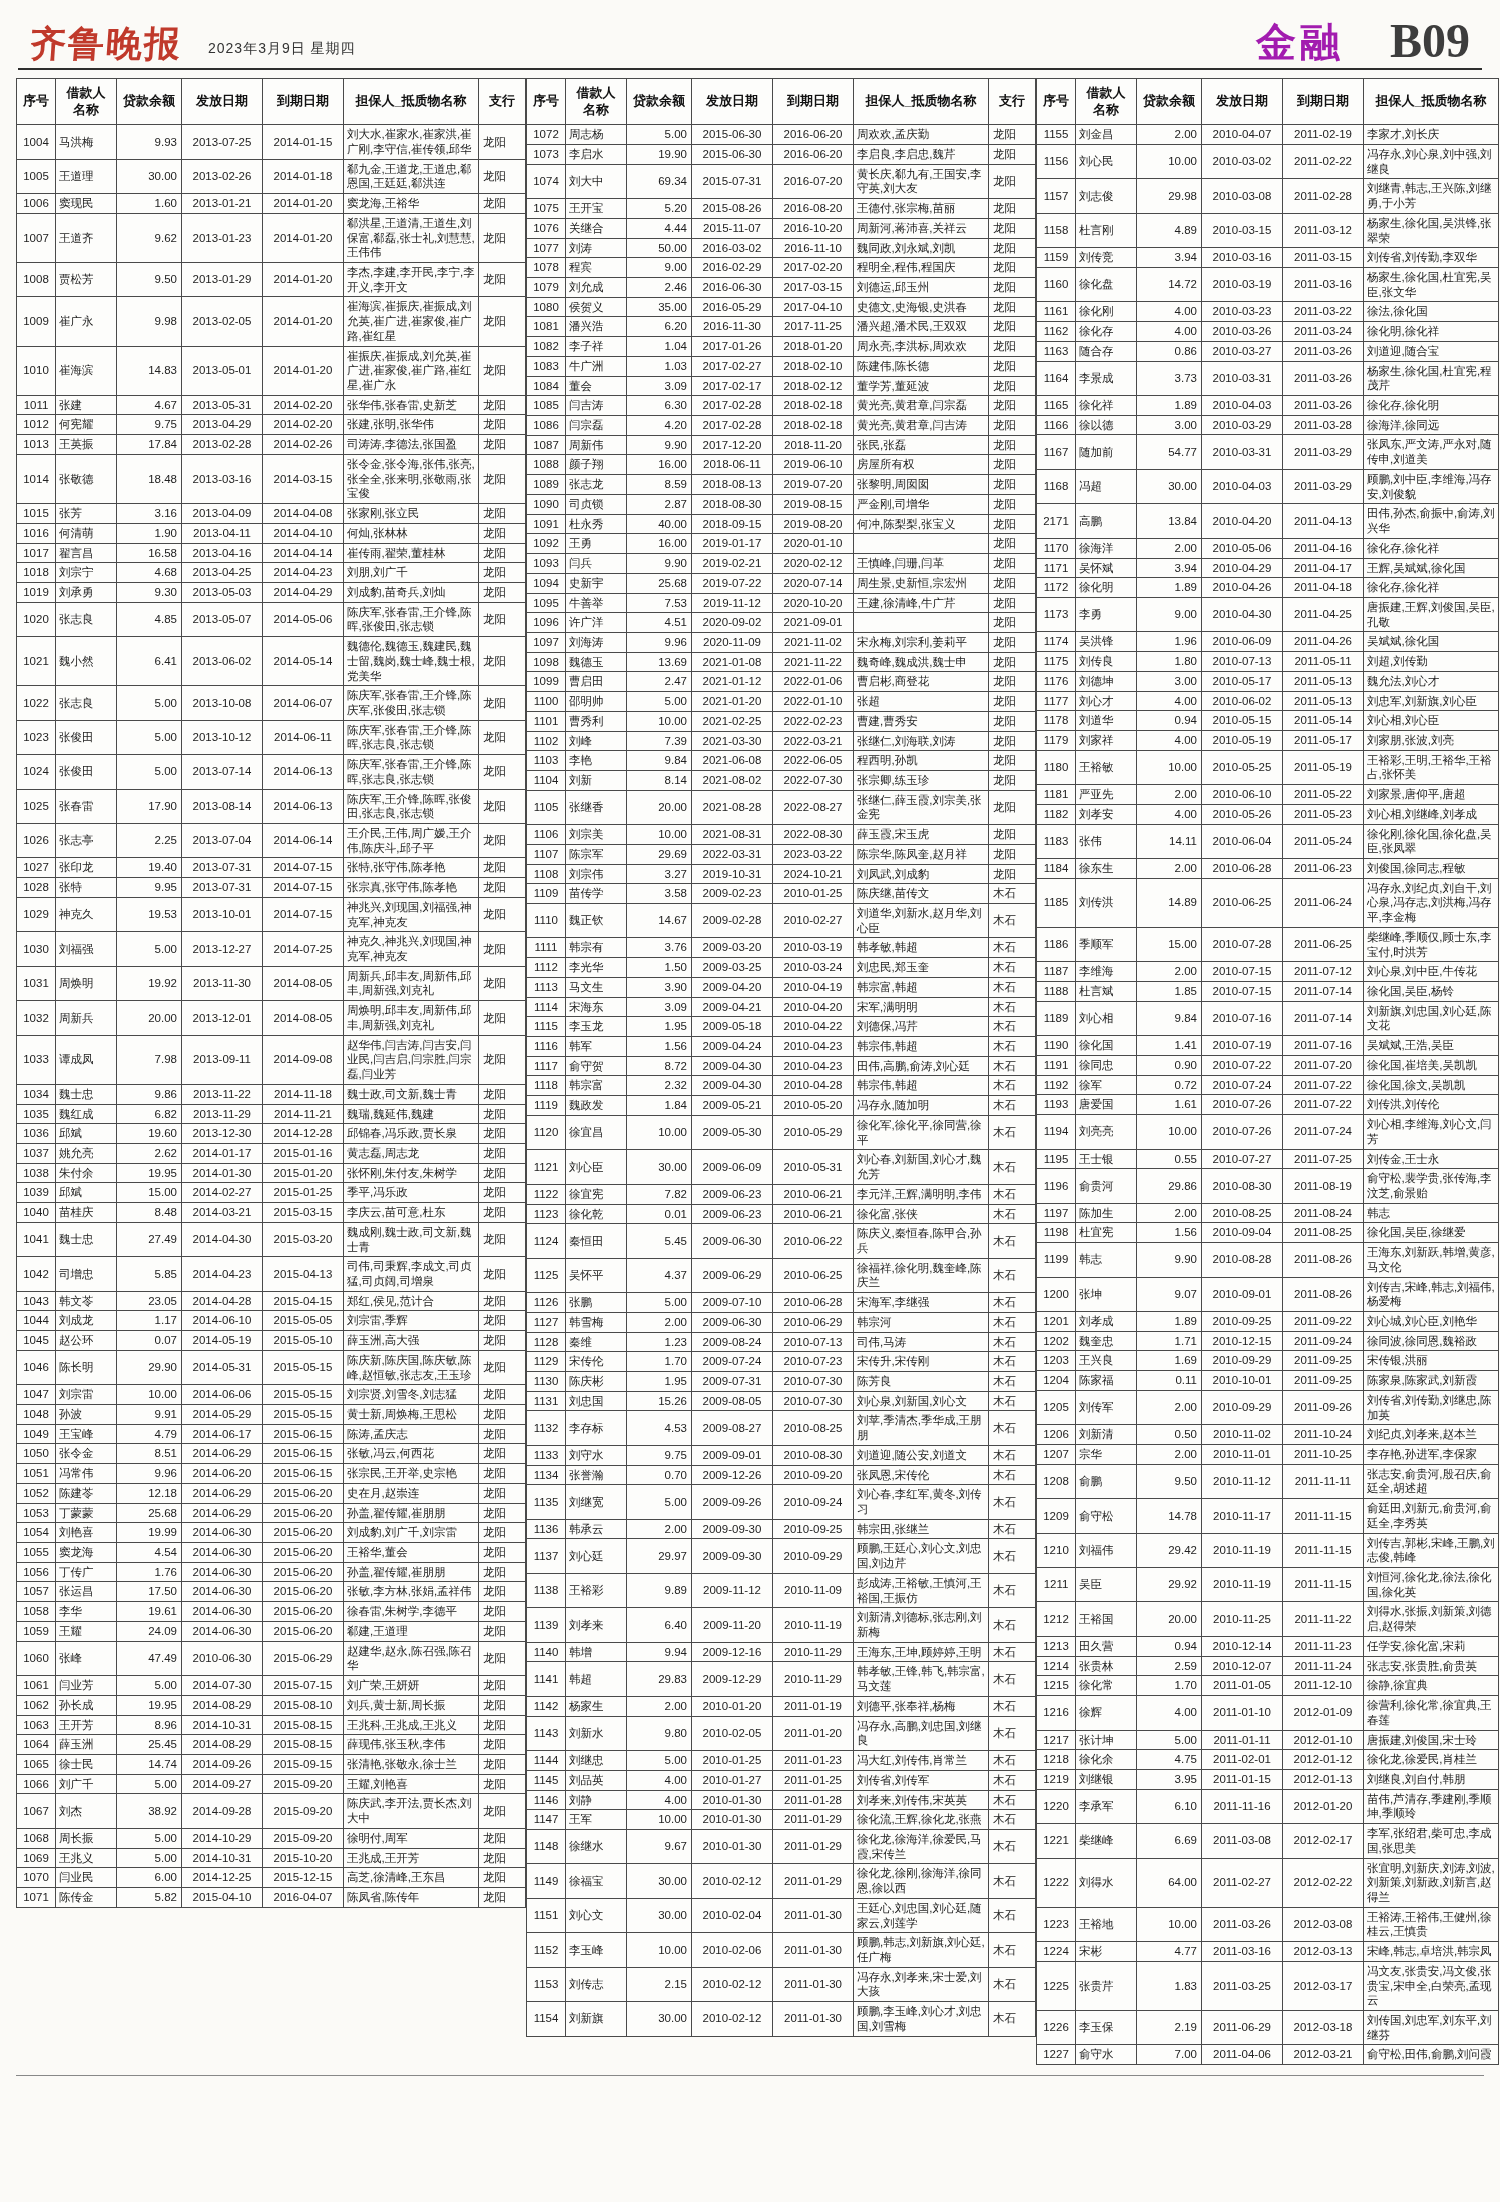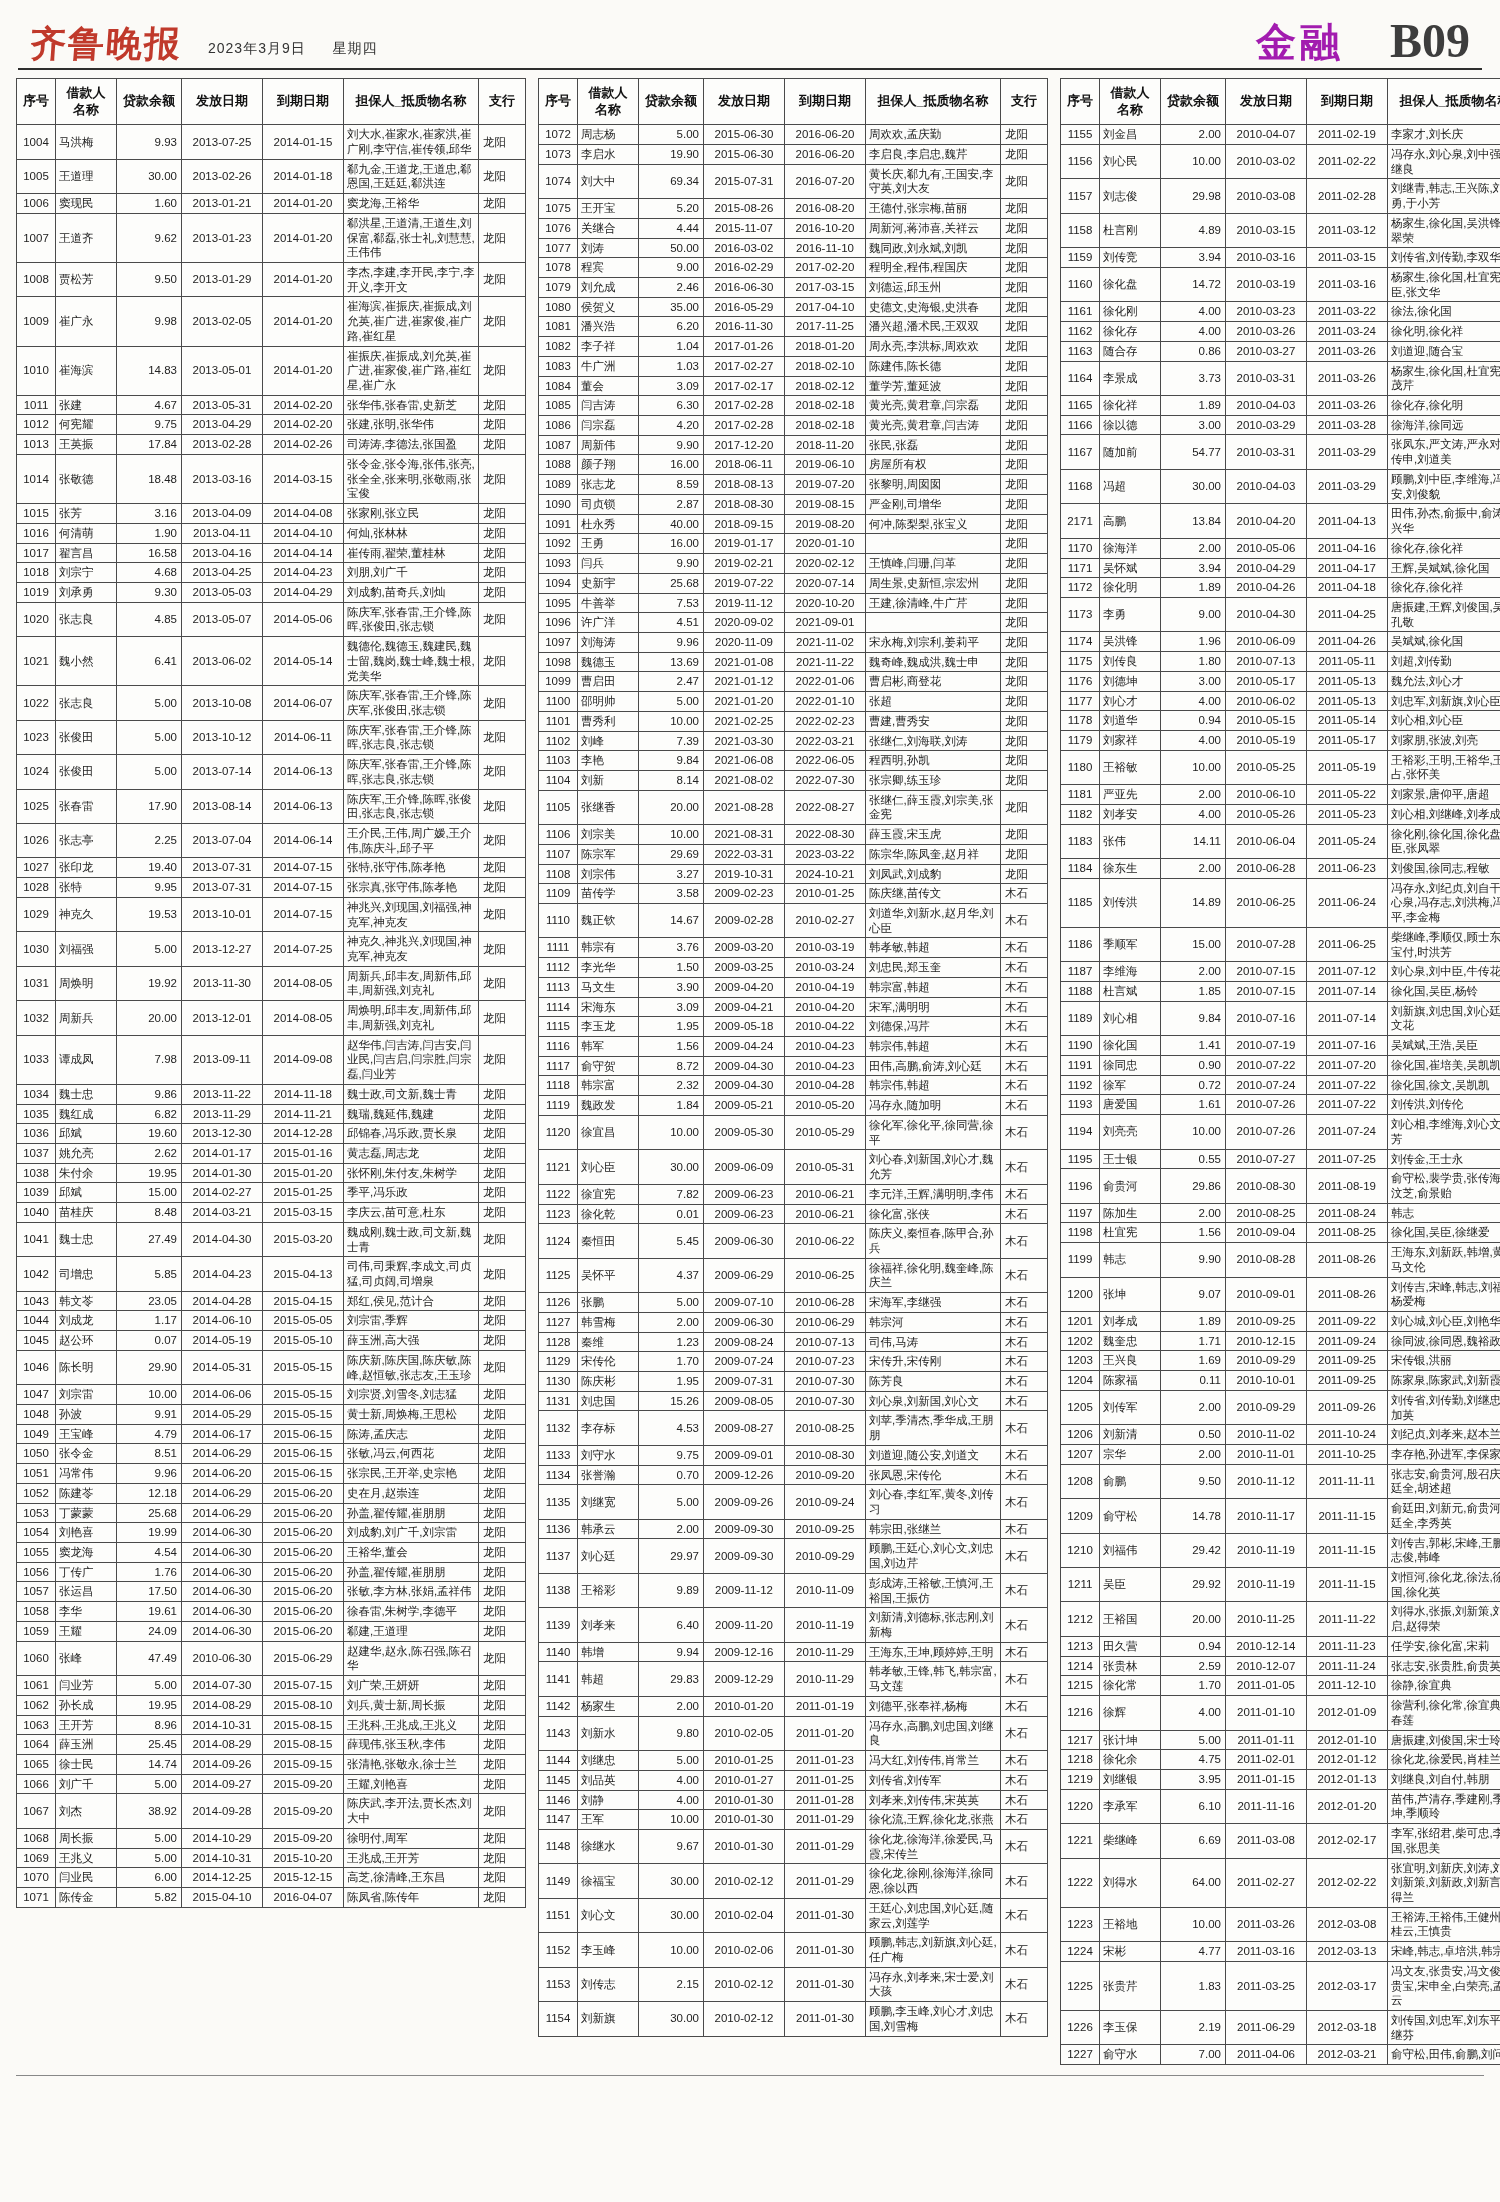--- a/index.html
+++ b/index.html
@@ -17,32 +17,32 @@
     padding:4px 14px 6px 14px;height:52px;
   }
   .mast-left{display:flex;align-items:flex-end;gap:26px;}
   .masthead{
     font-family:"Liberation Serif", serif;
     font-size:36px;font-weight:bold;color:#c0392b;
     letter-spacing:2px;line-height:1;
     transform:skewX(-4deg);
   }
   .date-line{font-size:14px;color:#333;padding-bottom:4px;letter-spacing:1px;}
-  .date-line .wd{margin-left:22px;}
+  .date-line .wd{}
   .sect-right{display:flex;align-items:flex-end;gap:18px;}
   .section-title{
     font-size:40px;font-weight:bold;color:#a21caf;line-height:1;letter-spacing:4px;
   }
   .page-no{
     font-family:"Liberation Serif", serif;
     font-size:48px;font-weight:bold;color:#3d3d3d;line-height:0.9;margin-left:28px;
   }
   .rule{border-bottom:2px solid #2e2e2e;margin:0 2px 8px 2px;}
   
-  .tables{display:flex;gap:12px;align-items:flex-start;}
+  .tables{display:flex;align-items:flex-start;}
   table{
     border-collapse:collapse;table-layout:fixed;width:478px;
     background:#fdfdfb;
   }
   th,td{
     border:1px solid #4a4a4a;
     font-size:11.5px;line-height:1.28;
     padding:2px 3px;vertical-align:middle;
     word-break:break-all;
   }

